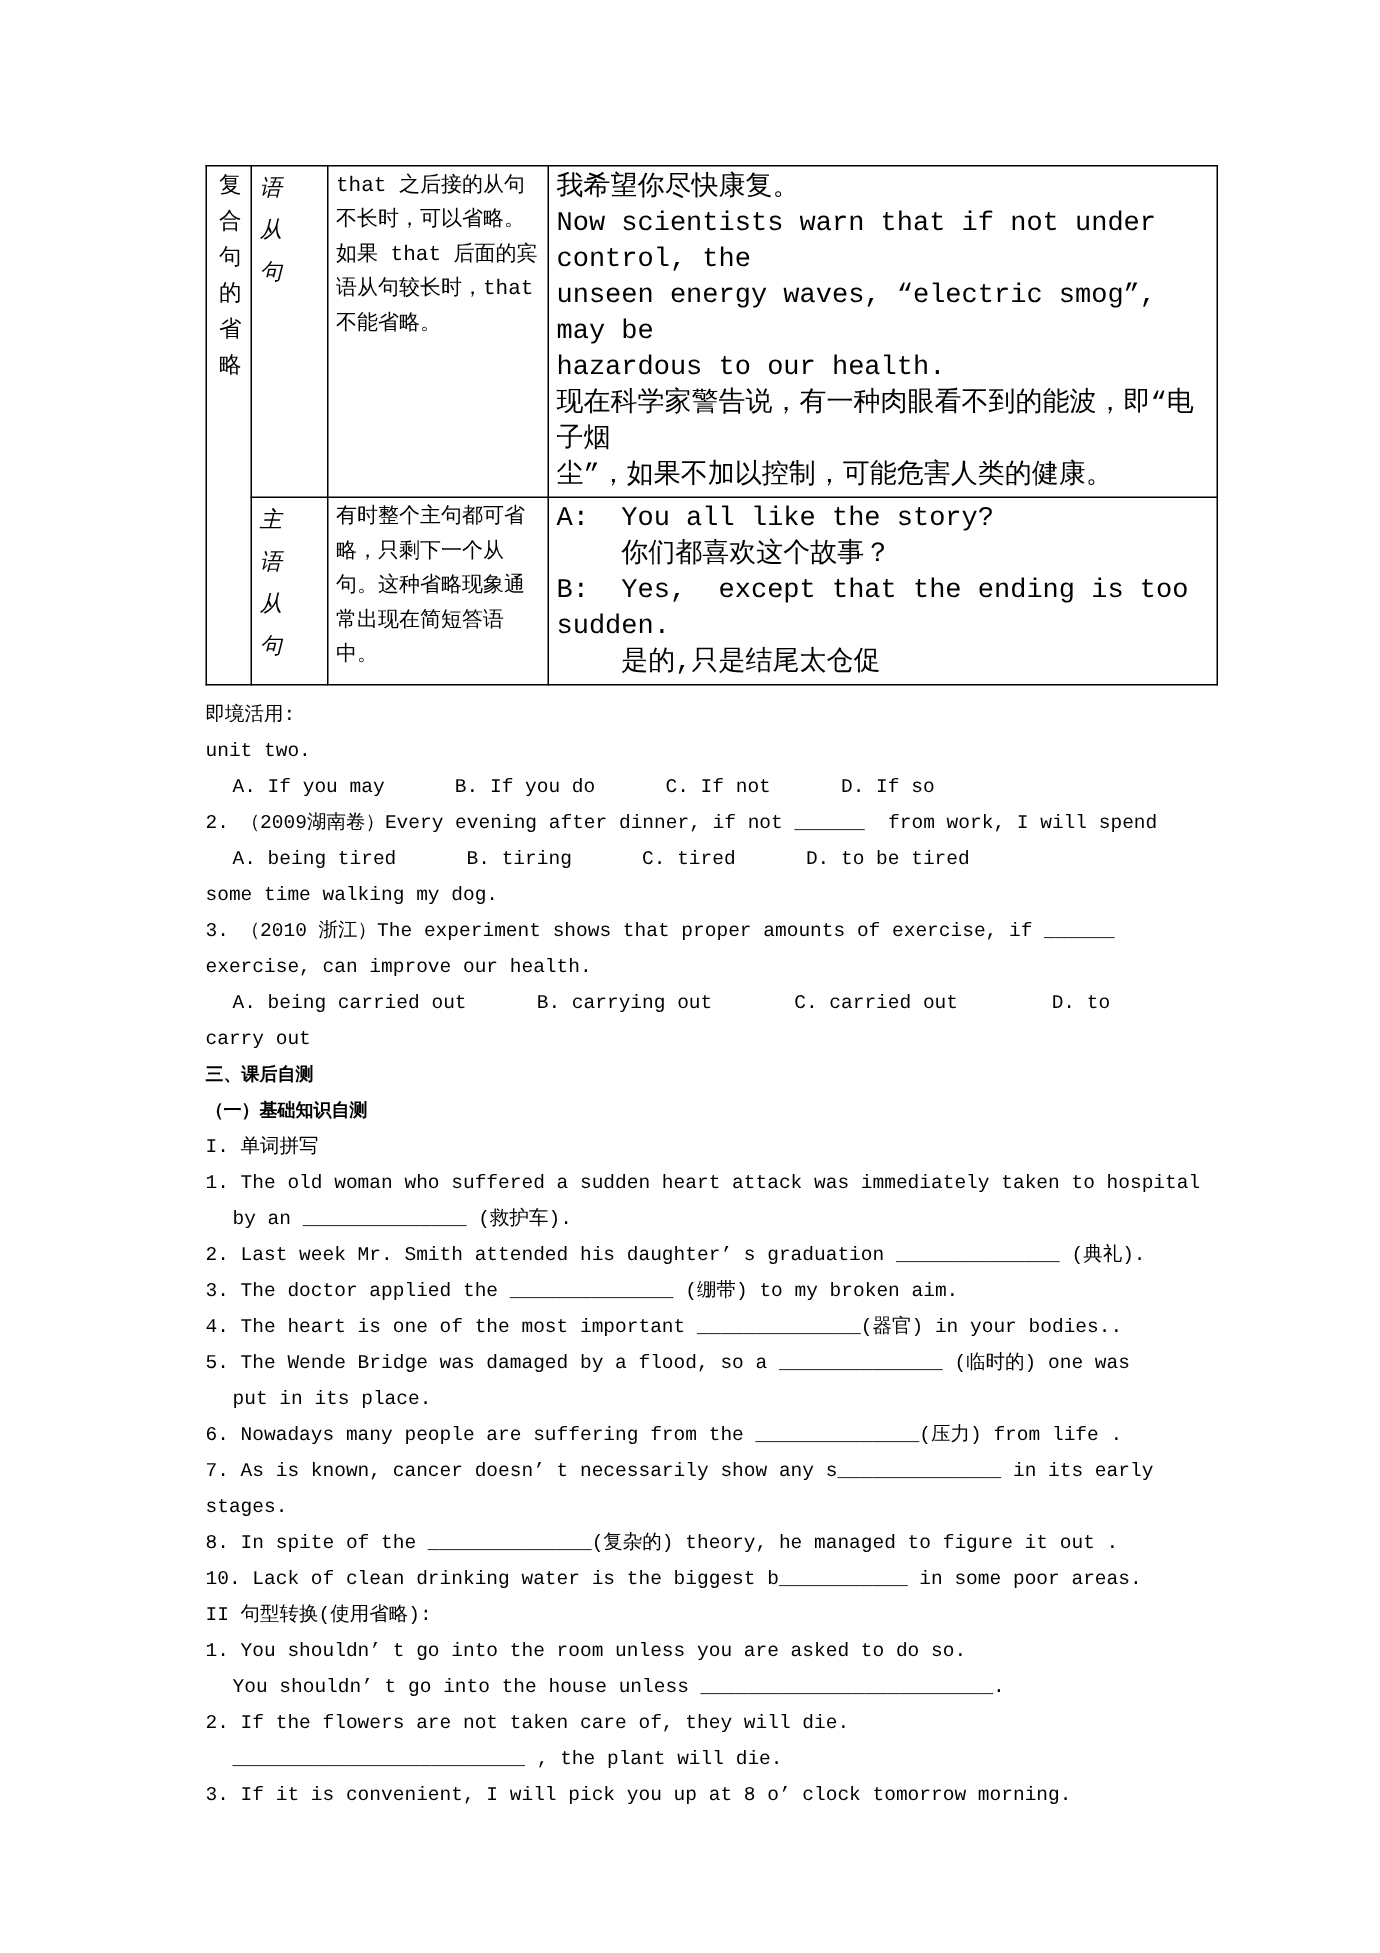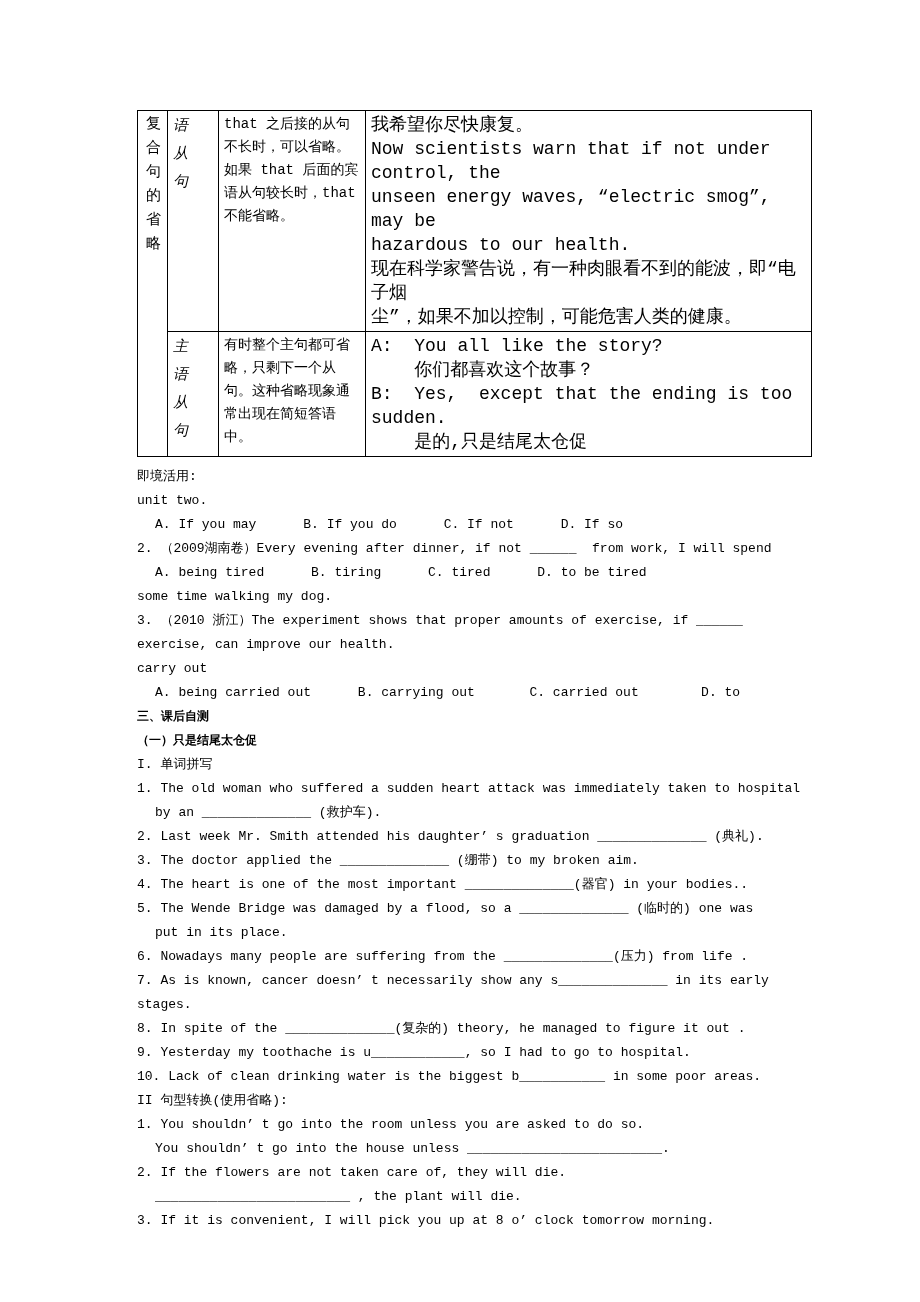--- a/index.html
+++ b/index.html
@@ -113,37 +113,36 @@
 
     <div class="body-text">
       <div class="line">即境活用:</div>
       <div class="line">unit two.</div>
       <div class="line indent">A. If you may      B. If you do      C. If not      D. If so</div>
       <div class="line">2. （2009湖南卷）Every evening after dinner, if not ______  from work, I will spend</div>
       <div class="line indent">A. being tired      B. tiring      C. tired      D. to be tired</div>
       <div class="line">some time walking my dog.</div>
       <div class="line">3. （2010 浙江）The experiment shows that proper amounts of exercise, if ______</div>
       <div class="line">exercise, can improve our health.</div>
+      <div class="line indent">A. being carried out      B. carrying out       C. carried out        D. to</div>
       <div class="line">carry out</div>
-      <div class="line indent">A. being carried out      B. carrying out       C. carried out        D. to</div>
       <div class="line bold">三、课后自测</div>
-      <div class="line bold">（一）只是结尾太仓促</div>
+      <div class="line bold">（一）基础知识自测</div>
       <div class="line">I. 单词拼写</div>
       <div class="line">1. The old woman who suffered a sudden heart attack was immediately taken to hospital</div>
       <div class="line indent">by an ______________ (救护车).</div>
       <div class="line">2. Last week Mr. Smith attended his daughter’ s graduation ______________ (典礼).</div>
       <div class="line">3. The doctor applied the ______________ (绷带) to my broken aim.</div>
       <div class="line">4. The heart is one of the most important ______________(器官) in your bodies..</div>
       <div class="line">5. The Wende Bridge was damaged by a flood, so a ______________ (临时的) one was</div>
       <div class="line indent">put in its place.</div>
       <div class="line">6. Nowadays many people are suffering from the ______________(压力) from life .</div>
       <div class="line">7. As is known, cancer doesn’ t necessarily show any s______________ in its early</div>
       <div class="line">stages.</div>
       <div class="line">8. In spite of the ______________(复杂的) theory, he managed to figure it out .</div>
-      <div class="line">9. Yesterday my toothache is u____________, so I had to go to hospital.</div>
       <div class="line">10. Lack of clean drinking water is the biggest b___________ in some poor areas.</div>
       <div class="line">II 句型转换(使用省略):</div>
       <div class="line">1. You shouldn’ t go into the room unless you are asked to do so.</div>
       <div class="line indent">You shouldn’ t go into the house unless _________________________.</div>
       <div class="line">2. If the flowers are not taken care of, they will die.</div>
       <div class="line indent">_________________________ , the plant will die.</div>
       <div class="line">3. If it is convenient, I will pick you up at 8 o’ clock tomorrow morning.</div>
     </div>
 
   </div>

